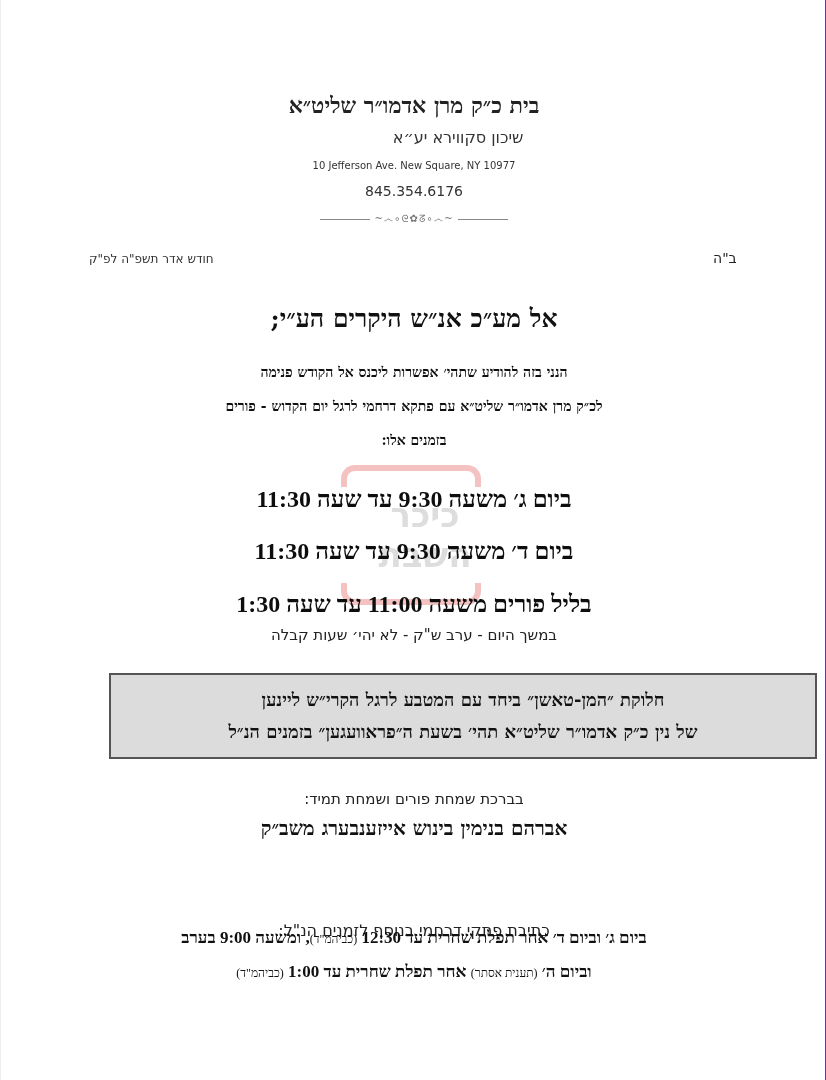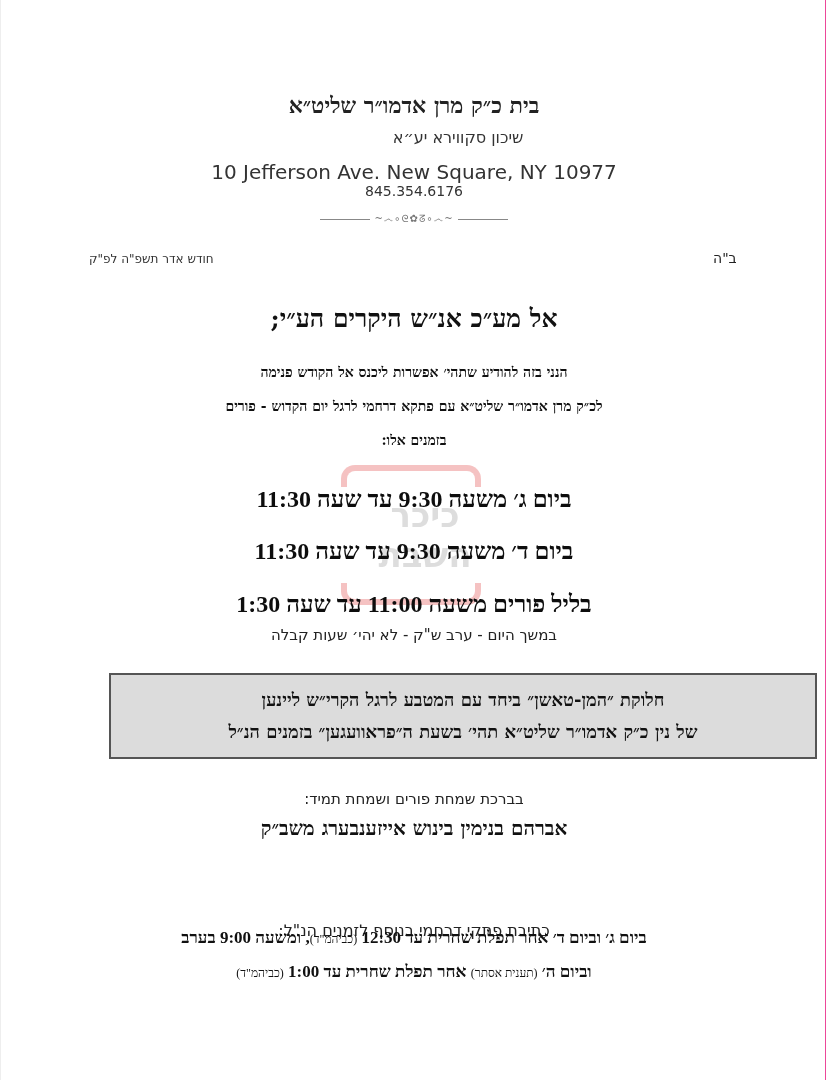--- a/index.html
+++ b/index.html
@@ -12,21 +12,21 @@
       height: 1080px;
       position: relative;
       overflow: hidden;
       font-family: "DejaVu Serif", "Liberation Serif", serif;
       color: #111;
     }
     .page {
       position: absolute;
       left: 0; top: 0;
       width: 824px; height: 1080px;
-      border-right: 2px solid #ec4899;
+      border-right: 2px solid #6d28d9;
       border-left: 1px solid #eee;
       background: #fff;
       text-decoration: underline;
     }
     .center { position: absolute; left: 0; width: 826px; text-align: center; }
     .rtl { direction: rtl; unicode-bidi: embed; }
 
     
     .hdr-title {
       top: 92px;
@@ -38,21 +38,21 @@
     .hdr-sub {
       top: 128px;
       font-family: "DejaVu Sans", sans-serif;
       font-size: 16px;
       color: #333;
       padding-left: 44px;
     }
     .hdr-addr {
       top: 160px;
       font-family: "DejaVu Sans", sans-serif;
-      font-size: 20px;
+      font-size: 10px;
       color: #333;
     }
     .hdr-phone {
       top: 183px;
       font-family: "DejaVu Sans", sans-serif;
       font-size: 14px;
       color: #333;
     }
     .divider {
       top: 213px;

